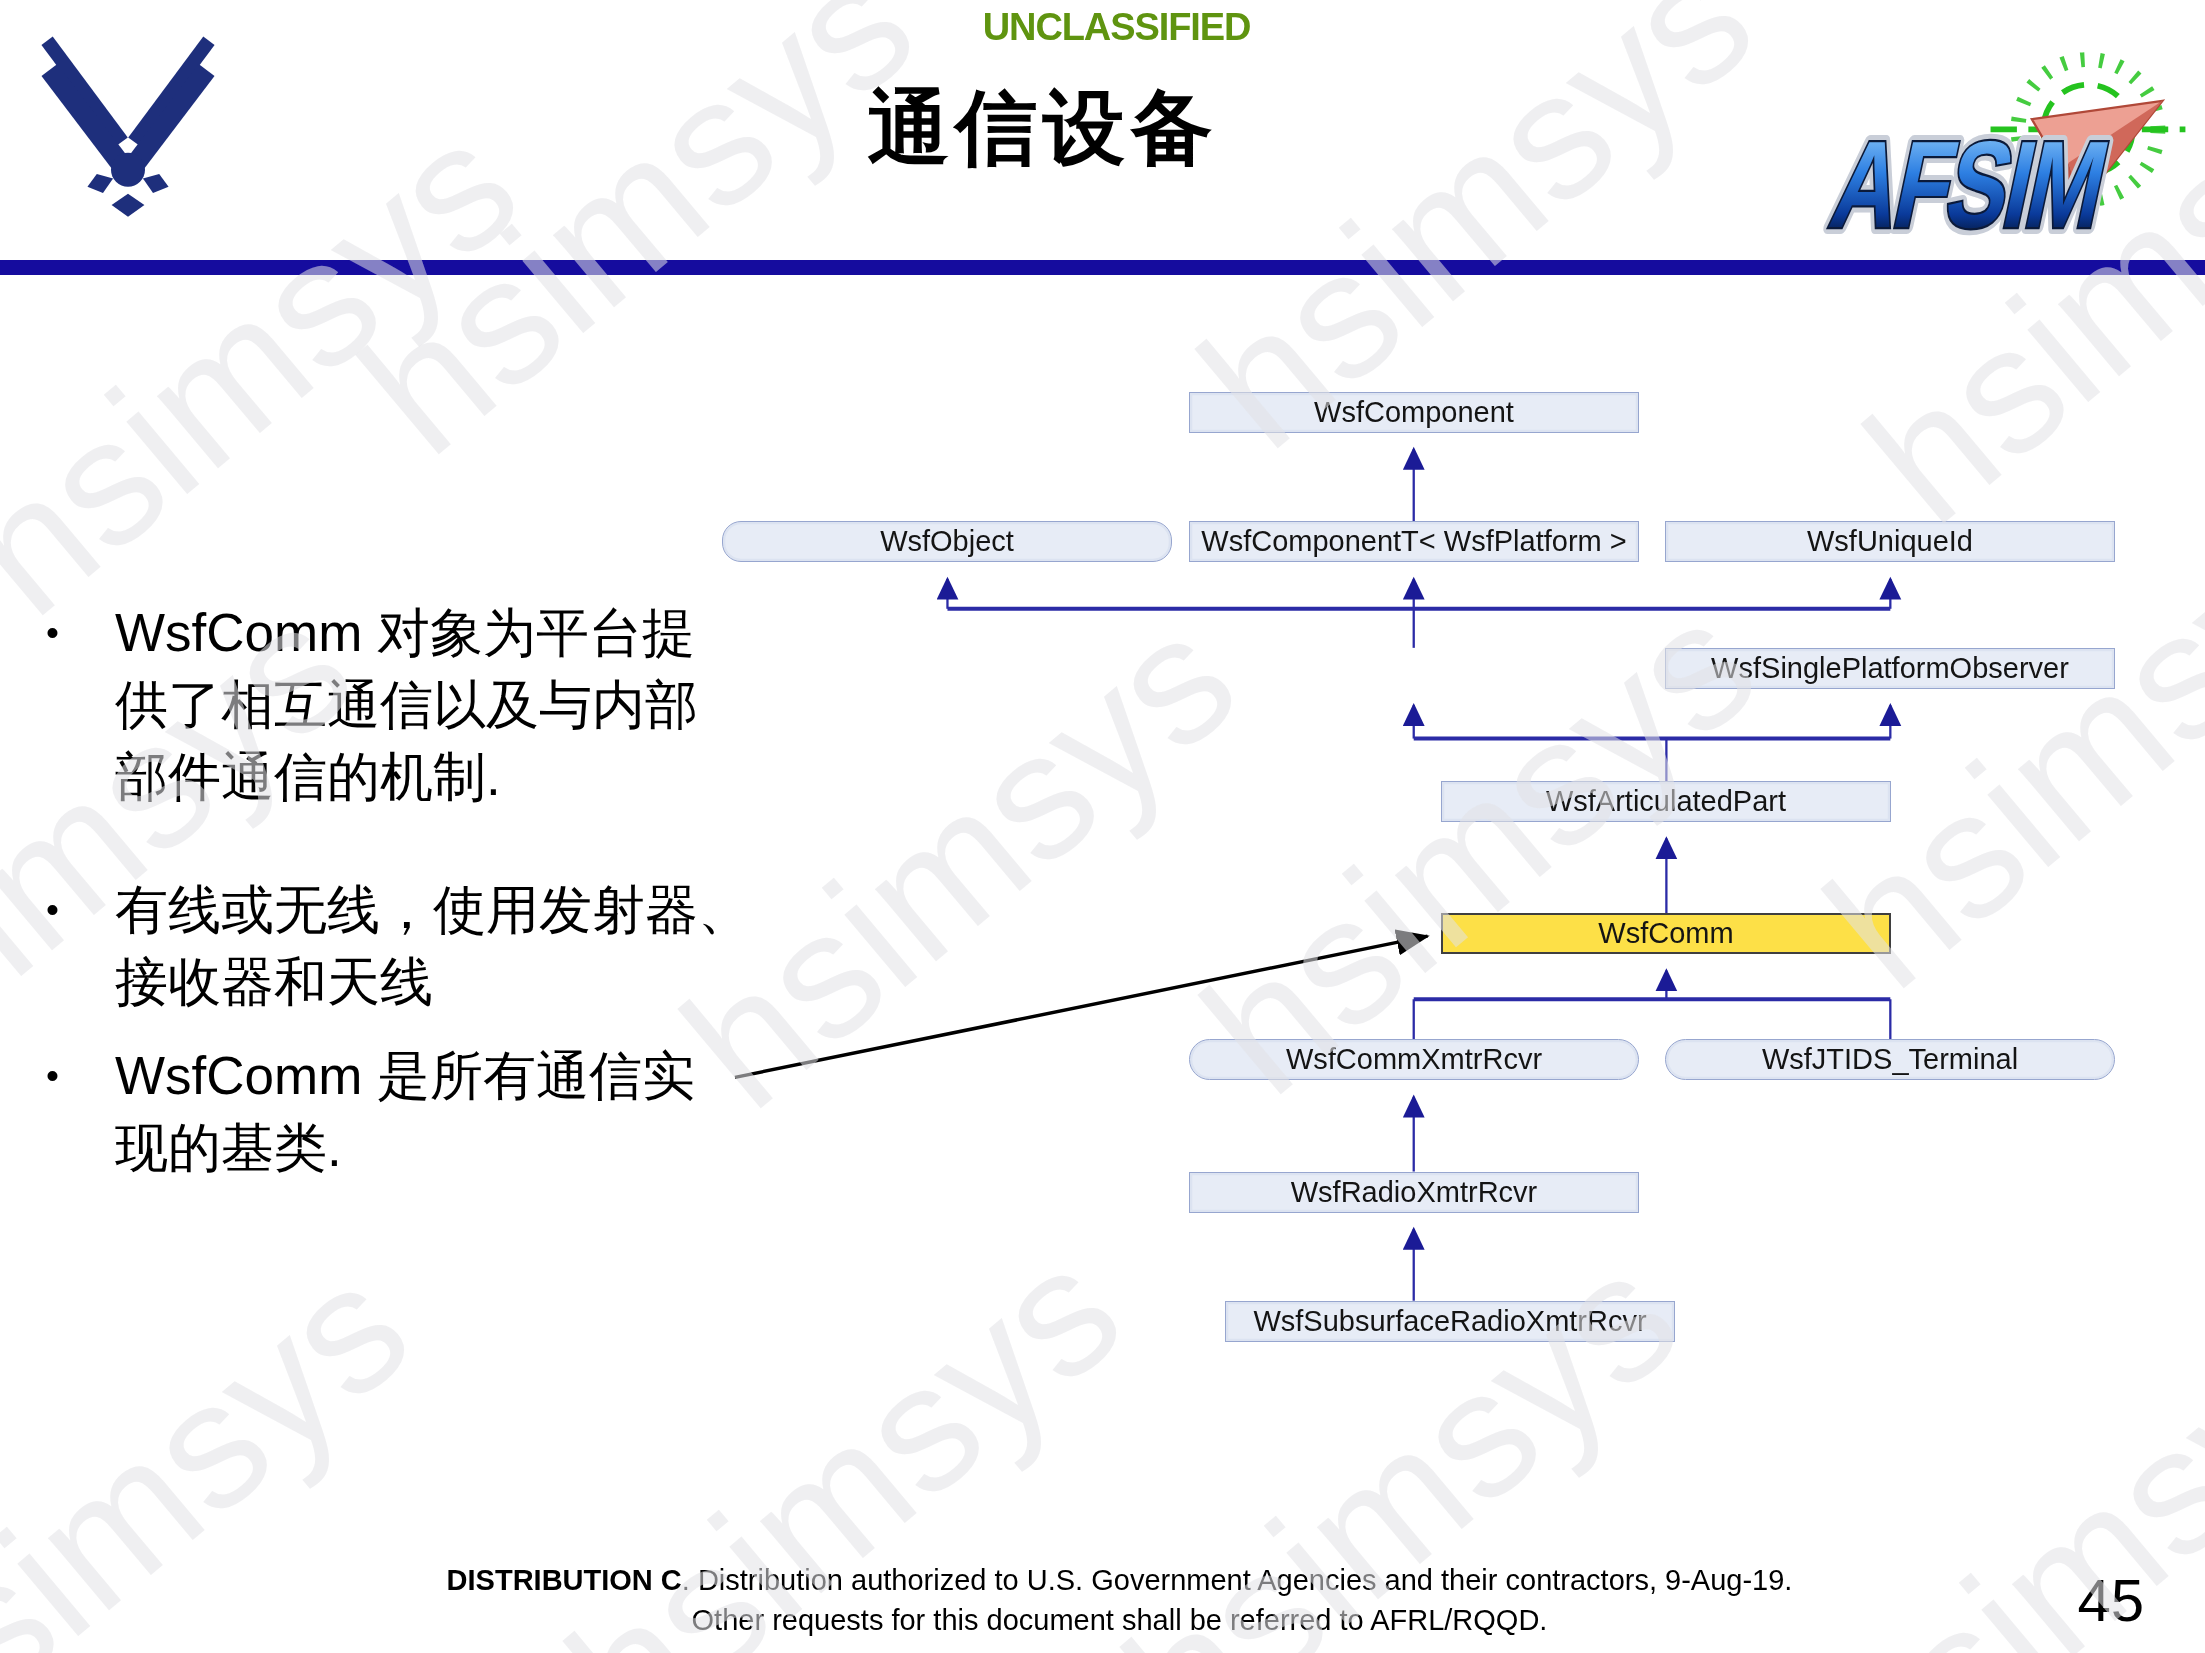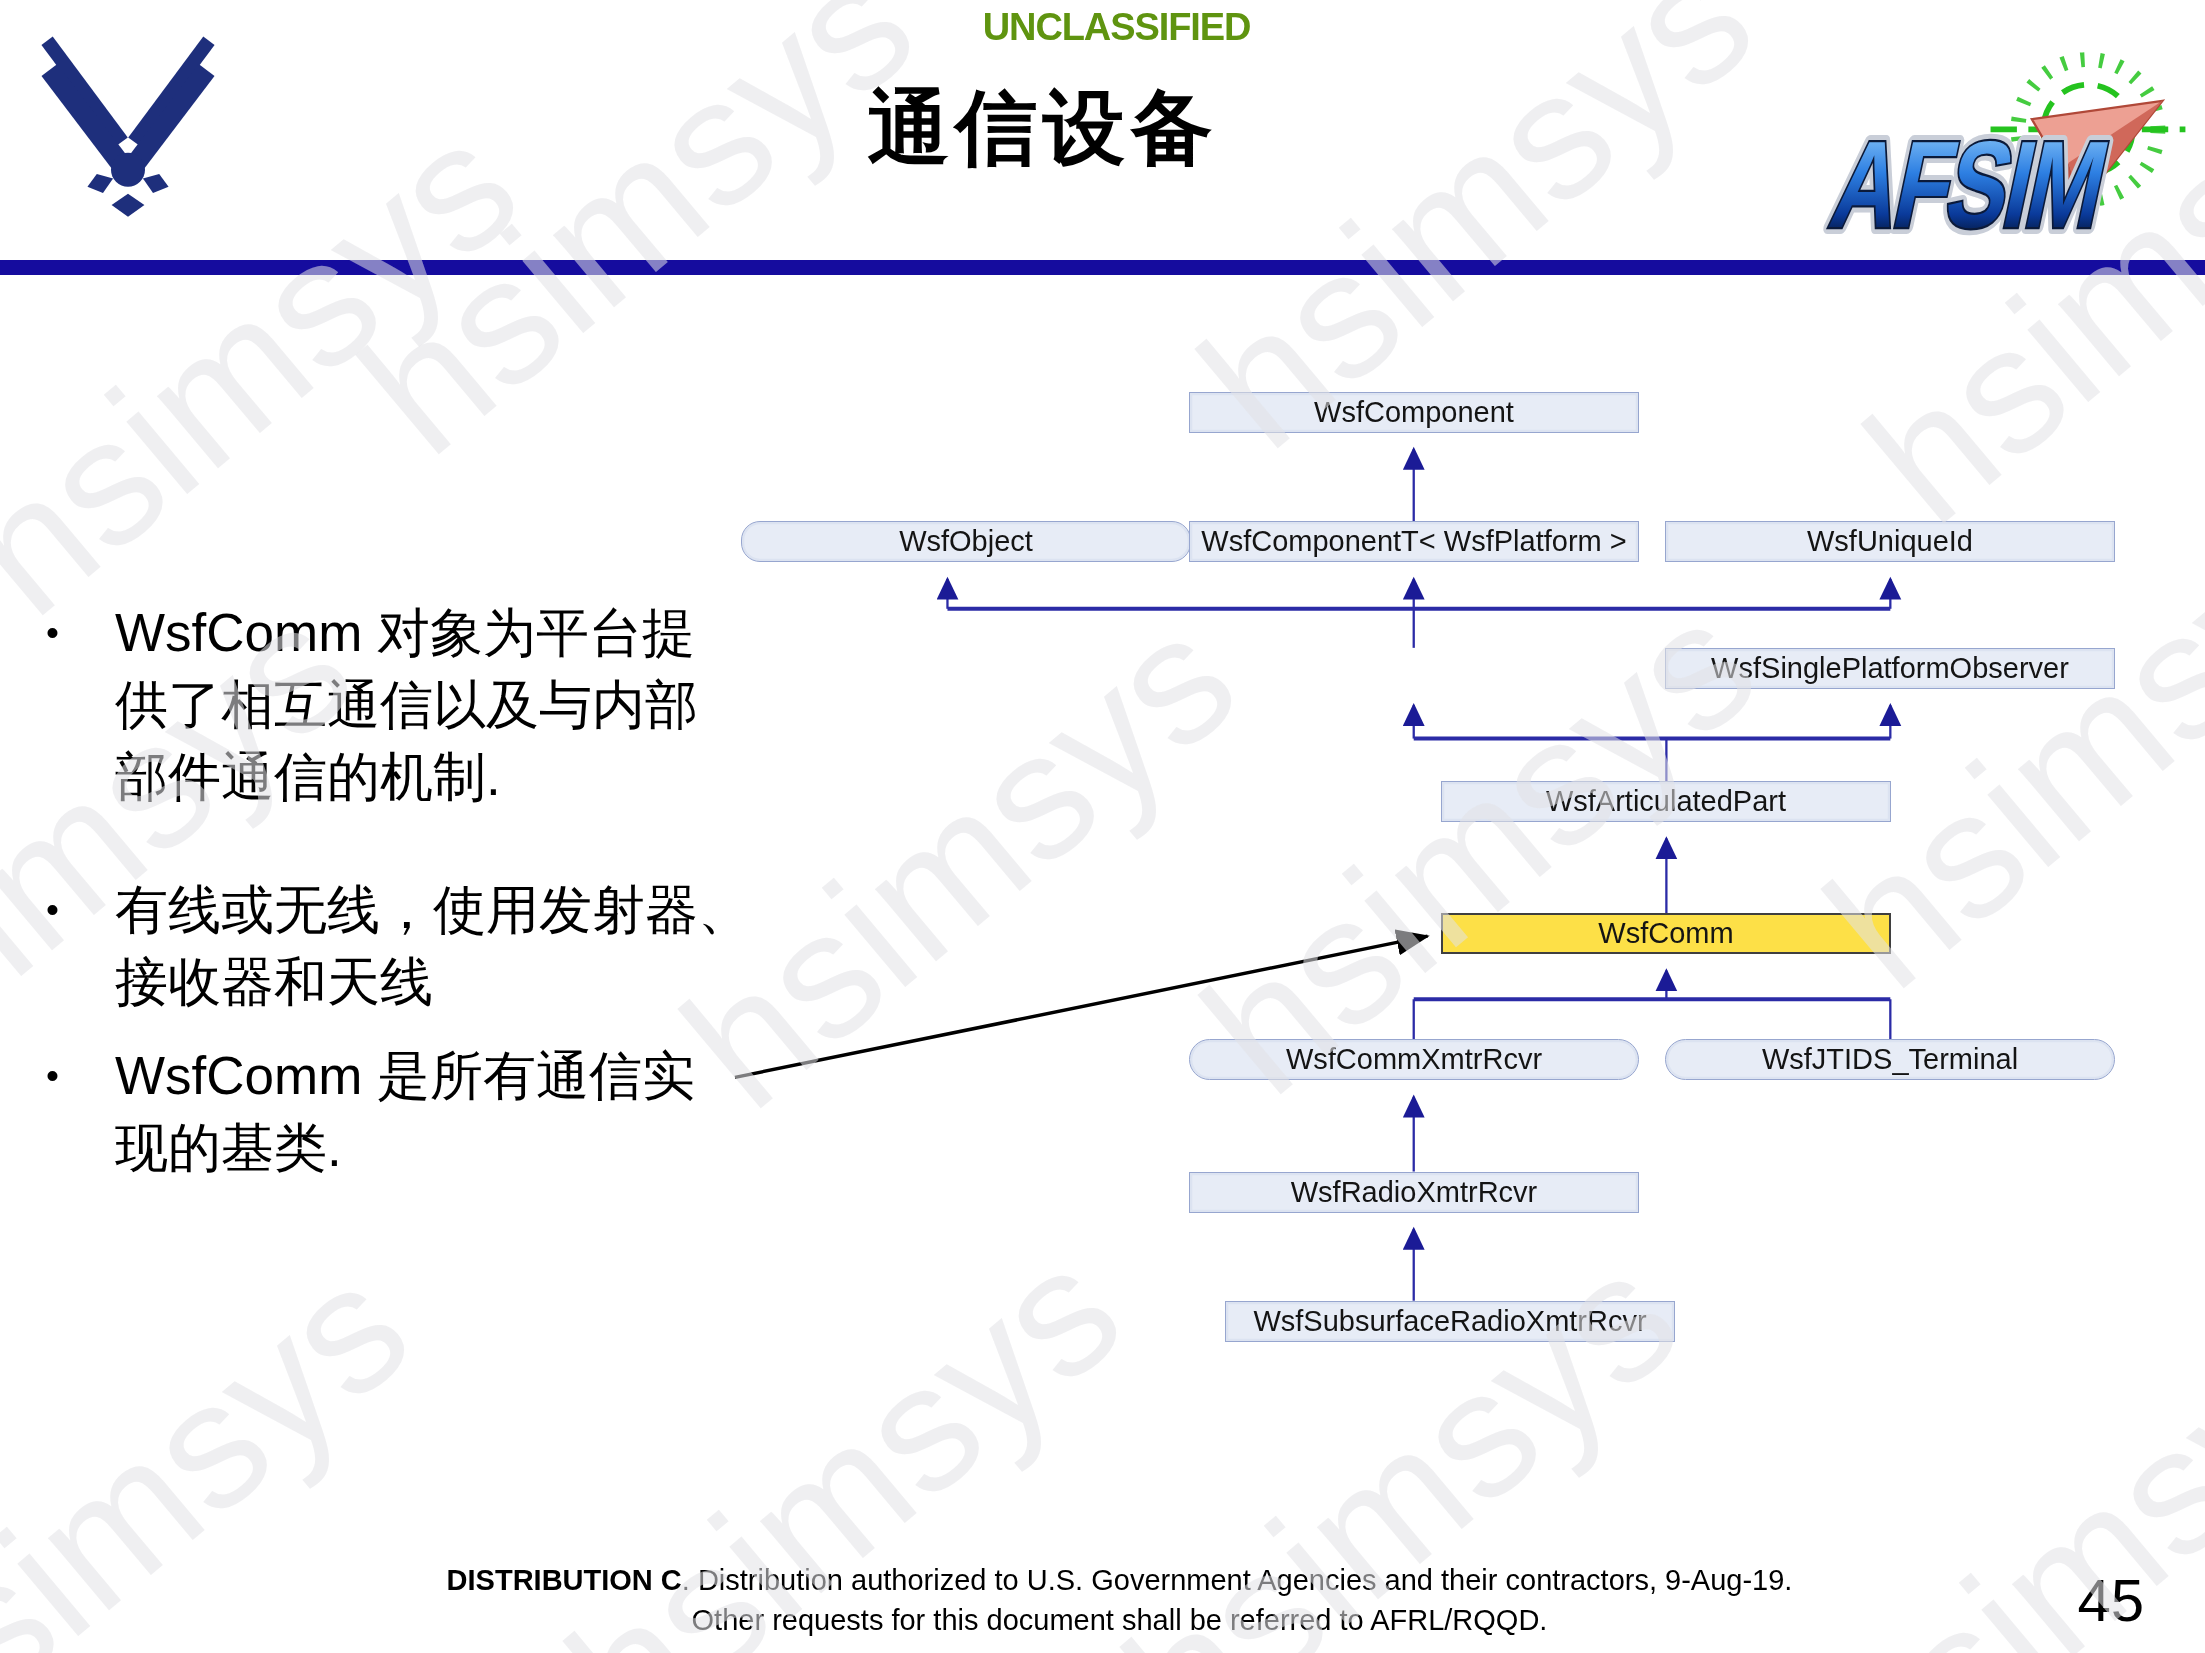--- a/index.html
+++ b/index.html
@@ -55,21 +55,21 @@
   .diagram-box {
     position:absolute; width:450px; height:41px; z-index:9;
     background:#e7ecf6; border:1.7px solid #97a6cf;
     box-shadow:inset 0 0 0 2.3px #dce3f1;
     display:flex; align-items:center; justify-content:center;
     font-size:29px; color:#141414; white-space:nowrap;
   }
   .diagram-box.highlight {
     background:#fde047; border:2.9px solid #3f3f3f; box-shadow:none;
   }
-  .col-a { left:741px;border-radius:19px; }
+  .col-a { left:722px;border-radius:19px; }
   .col-b { left:1189px; }
   .col-c { left:1665px; }
   .col-d { left:1441px; }
   .r1 { top:392px; }  .r2 { top:521px; }  .r3 { top:648px; } .r4 { top:781px; }
   .r5 { top:913px; } .r6 { top:1039px;border-radius:25px; } .r7 { top:1172px; } .r8 { top:1301px;margin-left:36px; }
 
   .connector-svg { position:absolute; left:0; top:0; width:2205px; height:1654px; z-index:7; }
 
   
   .footer {

